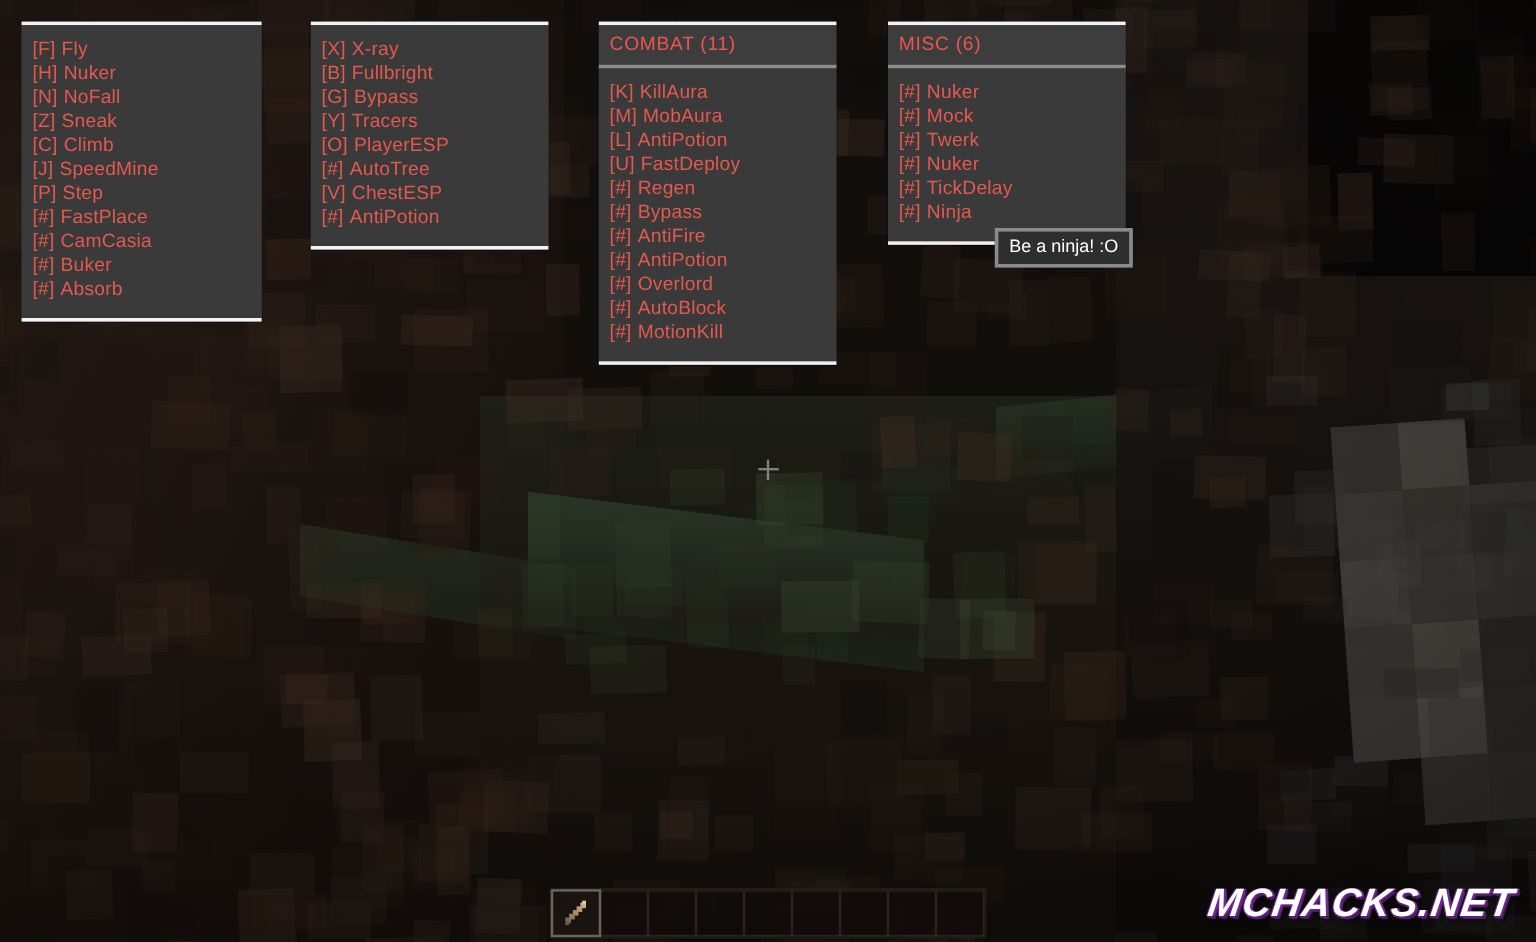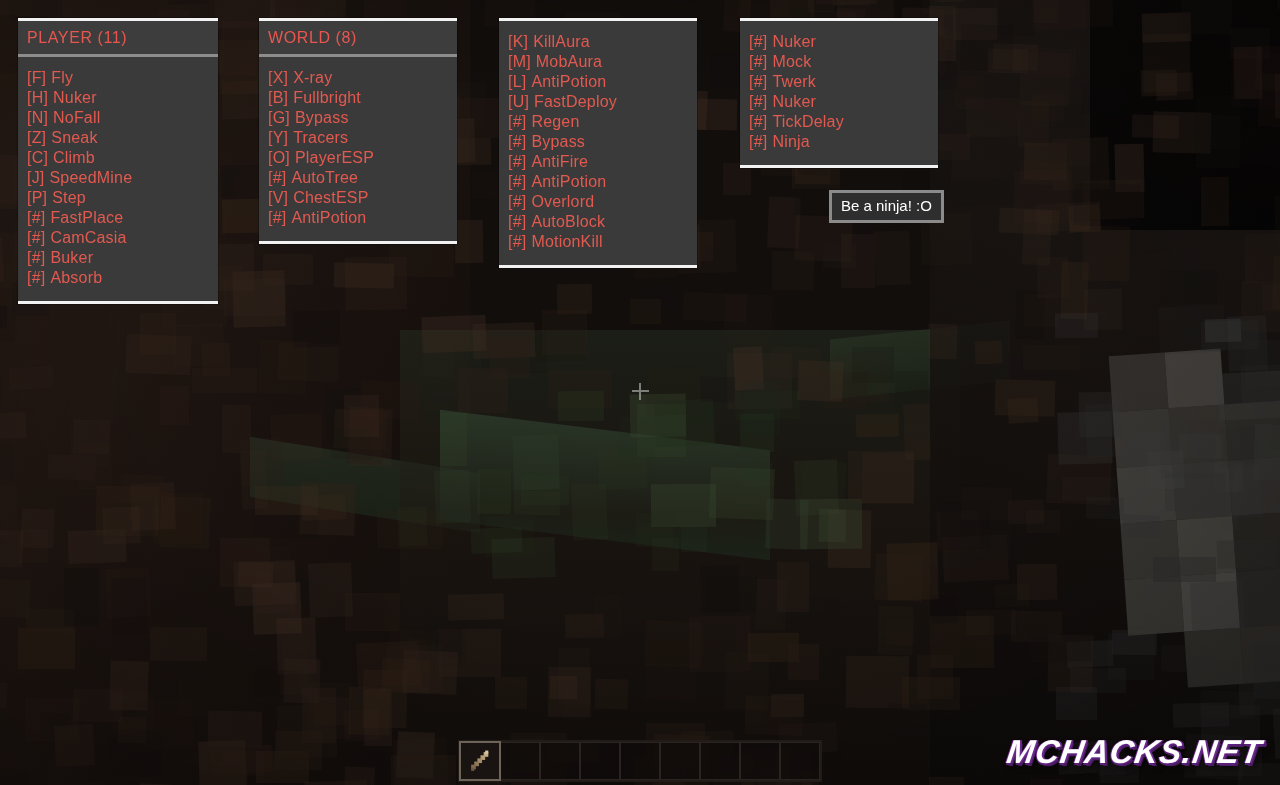--- a/index.html
+++ b/index.html
@@ -735,68 +735,68 @@
         <div class="blk" style="left: 1035.83px; top: 202.971px; width: 65.115px; height: 27.8564px; background: rgb(64, 46, 35); opacity: 0.154; transform: rotate(-2.96deg);"></div>
         <div class="blk" style="left: -35.5772px; top: 238.822px; width: 39.0798px; height: 43.6491px; background: rgb(51, 36, 27); opacity: 0.387; transform: rotate(-2.66deg);"></div>
       </div>
     <div id="vignette"></div>
   </div>
 
   <div id="crosshair"></div>
 
   <div id="panels">
       <div class="panel" style="left: 18px; top: 18px; width: 200px;">
-        <div class="panel-header">
-          <span class="panel-title">PLAYER (11)</span>
-        </div>
         <div class="panel-body">
           <div class="mod-row"><span class="mod-key">[F]</span><span class="mod-label">Fly</span></div>
           <div class="mod-row"><span class="mod-key">[H]</span><span class="mod-label">Nuker</span></div>
           <div class="mod-row"><span class="mod-key">[N]</span><span class="mod-label">NoFall</span></div>
           <div class="mod-row"><span class="mod-key">[Z]</span><span class="mod-label">Sneak</span></div>
           <div class="mod-row"><span class="mod-key">[C]</span><span class="mod-label">Climb</span></div>
           <div class="mod-row"><span class="mod-key">[J]</span><span class="mod-label">SpeedMine</span></div>
           <div class="mod-row"><span class="mod-key">[P]</span><span class="mod-label">Step</span></div>
           <div class="mod-row"><span class="mod-key">[#]</span><span class="mod-label">FastPlace</span></div>
           <div class="mod-row"><span class="mod-key">[#]</span><span class="mod-label">CamCasia</span></div>
           <div class="mod-row"><span class="mod-key">[#]</span><span class="mod-label">Buker</span></div>
           <div class="mod-row"><span class="mod-key">[#]</span><span class="mod-label">Absorb</span></div>
         </div>
       </div>
       <div class="panel" style="left: 259px; top: 18px; width: 198px;">
-        <div class="panel-header">
-          <span class="panel-title">WORLD (8)</span>
-        </div>
         <div class="panel-body">
           <div class="mod-row"><span class="mod-key">[X]</span><span class="mod-label">X-ray</span></div>
           <div class="mod-row"><span class="mod-key">[B]</span><span class="mod-label">Fullbright</span></div>
           <div class="mod-row"><span class="mod-key">[G]</span><span class="mod-label">Bypass</span></div>
           <div class="mod-row"><span class="mod-key">[Y]</span><span class="mod-label">Tracers</span></div>
           <div class="mod-row"><span class="mod-key">[O]</span><span class="mod-label">PlayerESP</span></div>
           <div class="mod-row"><span class="mod-key">[#]</span><span class="mod-label">AutoTree</span></div>
           <div class="mod-row"><span class="mod-key">[V]</span><span class="mod-label">ChestESP</span></div>
           <div class="mod-row"><span class="mod-key">[#]</span><span class="mod-label">AntiPotion</span></div>
         </div>
       </div>
       <div class="panel" style="left: 499px; top: 18px; width: 198px;">
+        <div class="panel-header">
+          <span class="panel-title">COMBAT (11)</span>
+        </div>
         <div class="panel-body">
           <div class="mod-row"><span class="mod-key">[K]</span><span class="mod-label">KillAura</span></div>
           <div class="mod-row"><span class="mod-key">[M]</span><span class="mod-label">MobAura</span></div>
           <div class="mod-row"><span class="mod-key">[L]</span><span class="mod-label">AntiPotion</span></div>
           <div class="mod-row"><span class="mod-key">[U]</span><span class="mod-label">FastDeploy</span></div>
           <div class="mod-row"><span class="mod-key">[#]</span><span class="mod-label">Regen</span></div>
           <div class="mod-row"><span class="mod-key">[#]</span><span class="mod-label">Bypass</span></div>
           <div class="mod-row"><span class="mod-key">[#]</span><span class="mod-label">AntiFire</span></div>
           <div class="mod-row"><span class="mod-key">[#]</span><span class="mod-label">AntiPotion</span></div>
           <div class="mod-row"><span class="mod-key">[#]</span><span class="mod-label">Overlord</span></div>
           <div class="mod-row"><span class="mod-key">[#]</span><span class="mod-label">AutoBlock</span></div>
           <div class="mod-row"><span class="mod-key">[#]</span><span class="mod-label">MotionKill</span></div>
         </div>
       </div>
       <div class="panel" style="left: 740px; top: 18px; width: 198px;">
+        <div class="panel-header">
+          <span class="panel-title">MISC (6)</span>
+        </div>
         <div class="panel-body">
           <div class="mod-row"><span class="mod-key">[#]</span><span class="mod-label">Nuker</span></div>
           <div class="mod-row"><span class="mod-key">[#]</span><span class="mod-label">Mock</span></div>
           <div class="mod-row"><span class="mod-key">[#]</span><span class="mod-label">Twerk</span></div>
           <div class="mod-row"><span class="mod-key">[#]</span><span class="mod-label">Nuker</span></div>
           <div class="mod-row"><span class="mod-key">[#]</span><span class="mod-label">TickDelay</span></div>
           <div class="mod-row"><span class="mod-key">[#]</span><span class="mod-label">Ninja</span></div>
         </div>
       </div>
     </div>

